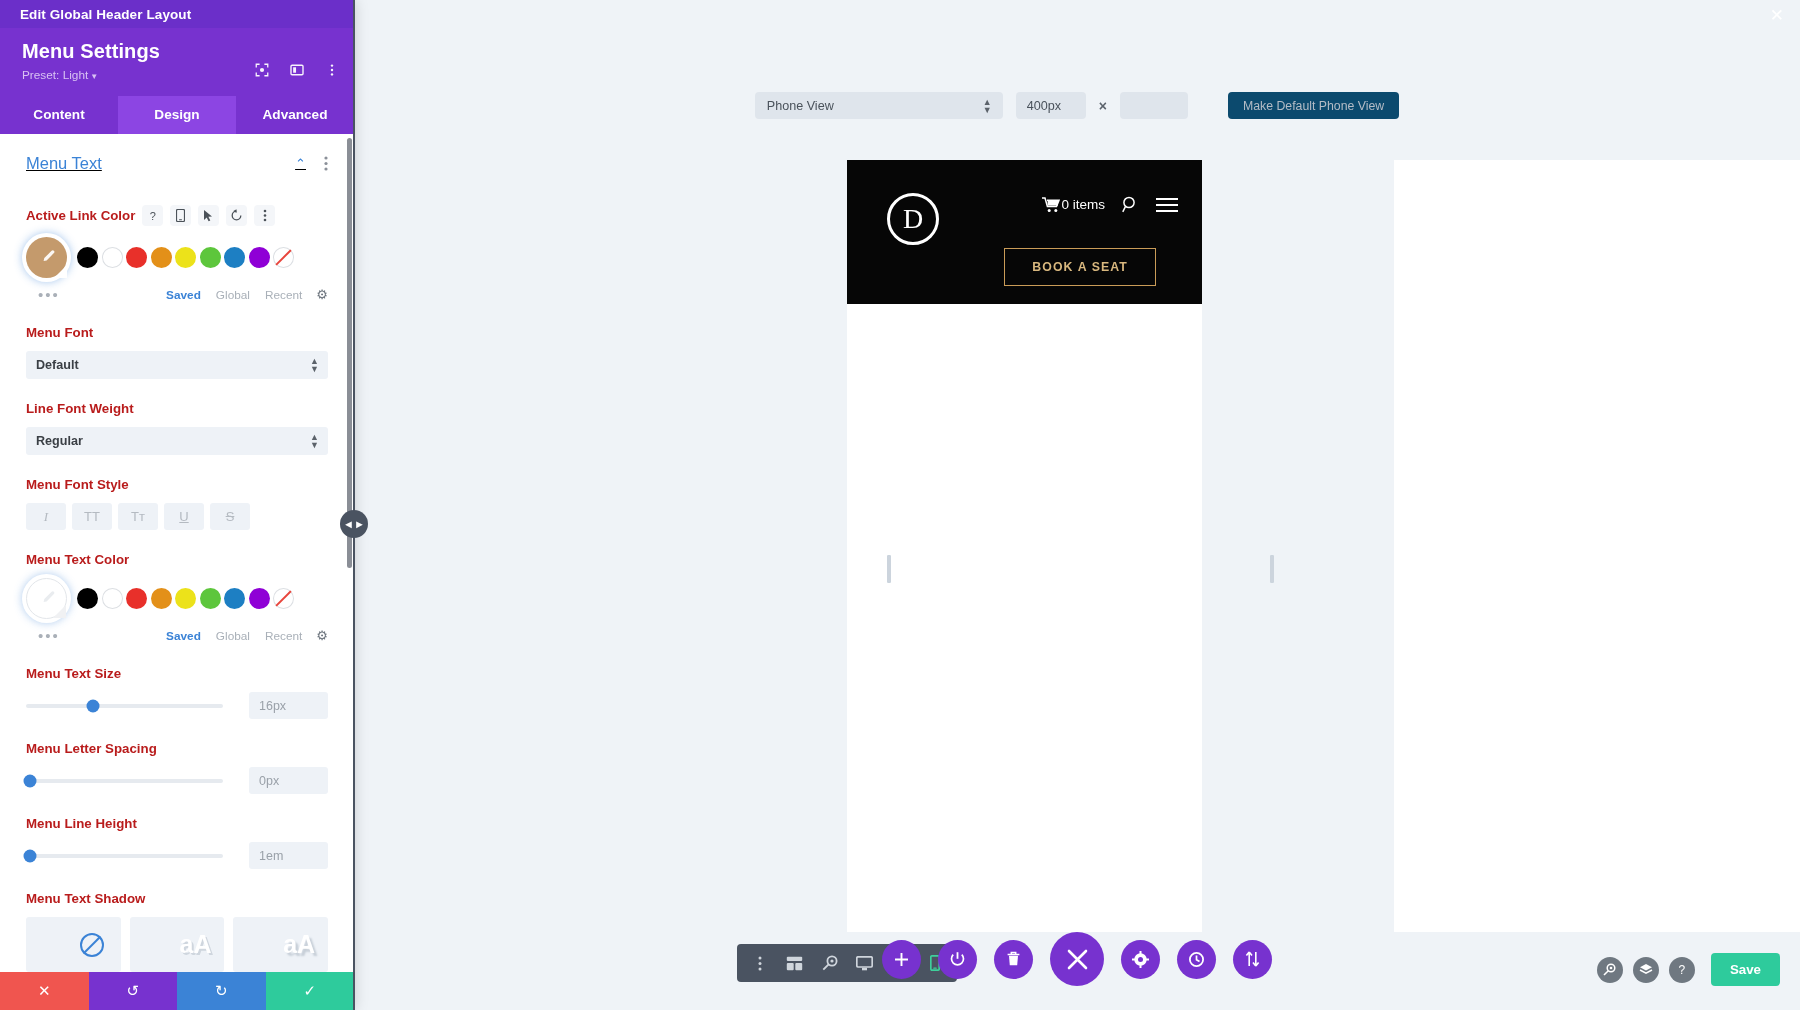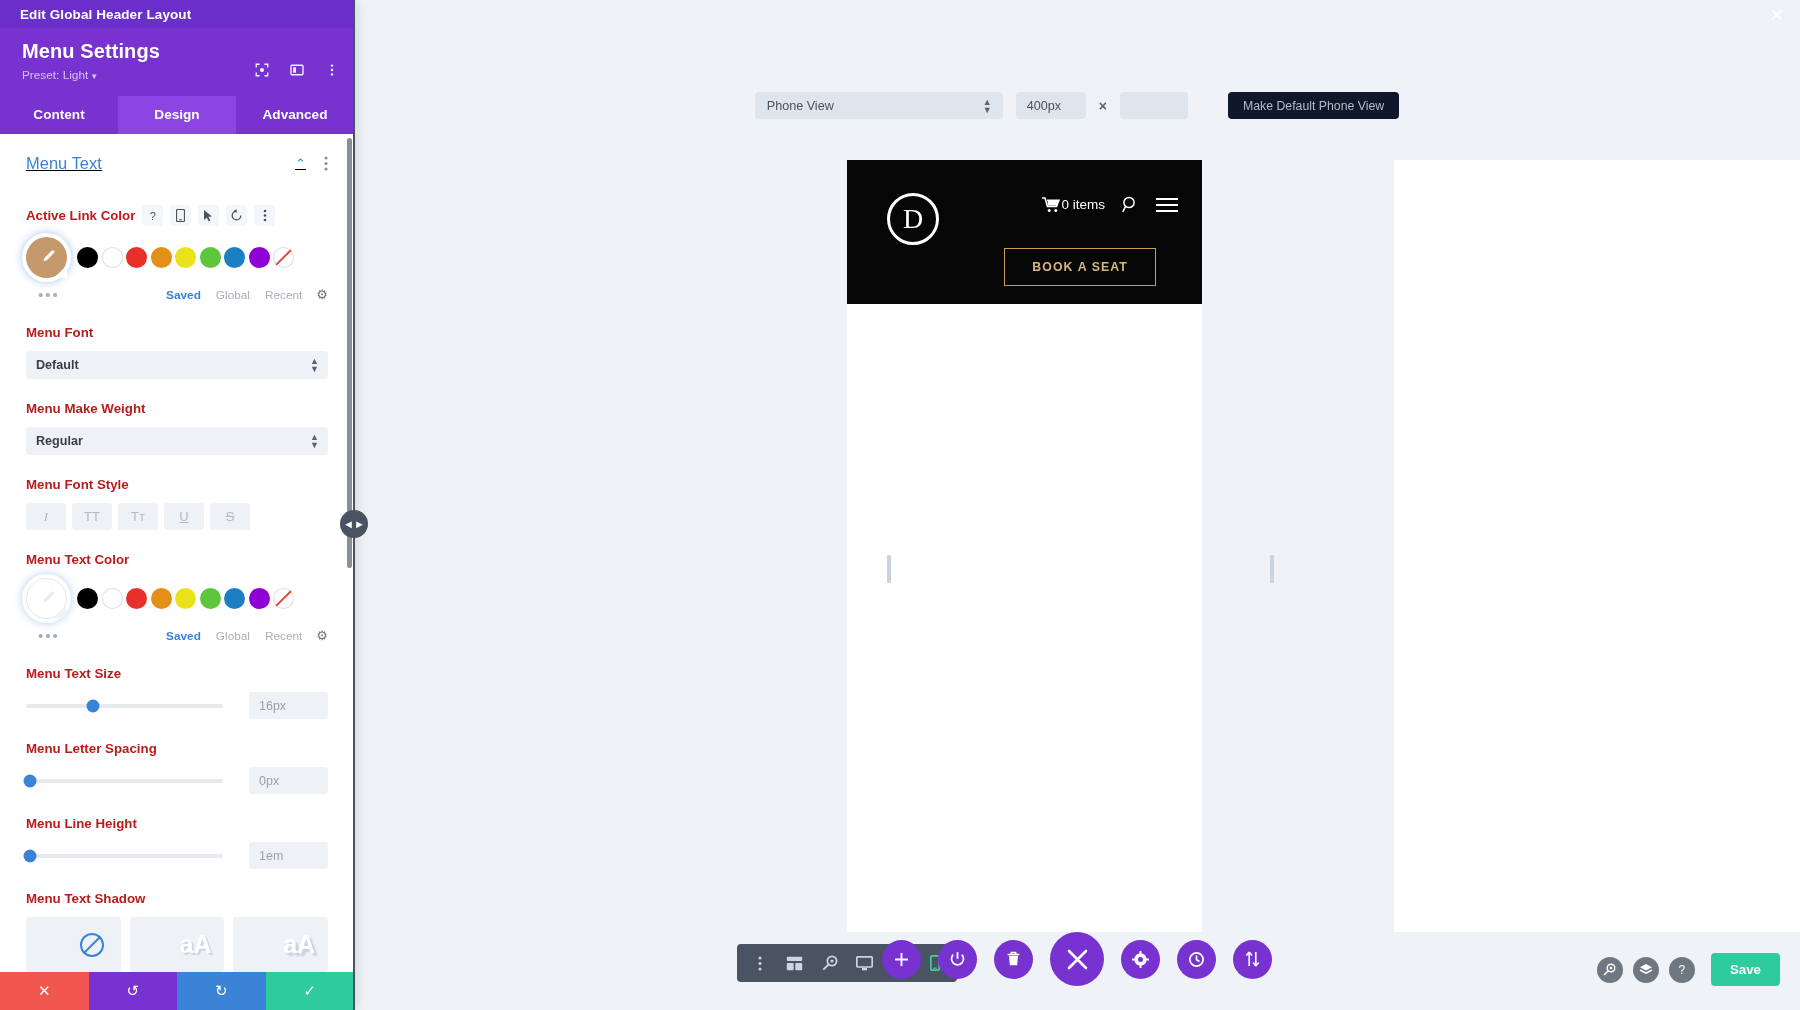--- a/index.html
+++ b/index.html
@@ -153,21 +153,21 @@
     font-size:12.6px; color:#4a525b; cursor:pointer;
   }
   .vp-select .arr { position:absolute; right:11px; font-size:9px; color:#5b626a; line-height:8px;}
   .vp-num {
     width:70px; height:27px; background:#dfe5ec; border-radius:4px;
     display:flex; align-items:center; padding:0 11px; font-size:12.6px; color:#4a525b;
   }
   .vp-x { color:#5c646d; font-size:14px; font-weight:bold; }
   .vp-num2 { width:68px; height:27px; background:#dfe5ec; border-radius:4px; }
   .vp-make {
-    height:27px; padding:0 15px; background:#0f172a; border-radius:4px;
+    height:27px; padding:0 15px; background:#0c4a6e; border-radius:4px;
     display:flex; align-items:center; font-size:12.3px; color:#b4bcc6; margin-left:27px; cursor:pointer;
   }
 
   
   .device {
     position:absolute; left:493px; top:160px; width:355px; bottom:78px;
     background:#fff; overflow:hidden;
   }
   .dev-header {
     height:144px; background:#060606; position:relative;
@@ -334,21 +334,21 @@
               <span class="field-label">Menu Font</span>
             </div>
           <div class="select">
             <span>Default</span>
             <span class="arr">▲<br>▼</span>
           </div>
         </div>
 
         <div class="field">
           <div class="field-label-row">
-              <span class="field-label">Menu Make Weight</span>
+              <span class="field-label">Line Font Weight</span>
             </div>
           <div class="select">
             <span>Regular</span>
             <span class="arr">▲<br>▼</span>
           </div>
         </div>
 
         <div class="field">
           <div class="field-label-row">
               <span class="field-label">Menu Font Style</span>

